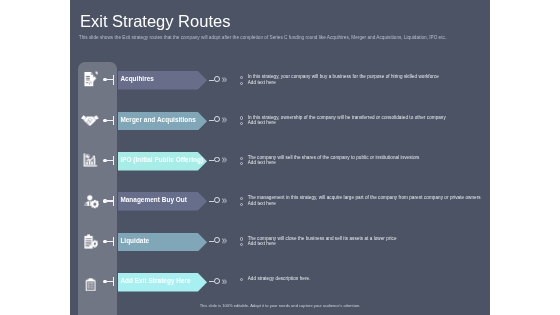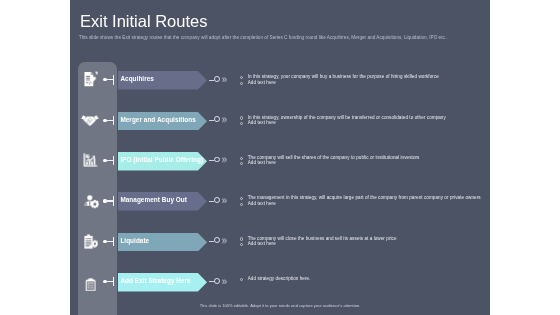--- a/index.html
+++ b/index.html
@@ -27,21 +27,21 @@
   .marker .ring{position:absolute;left:6.2px;top:4.6px;width:3.8px;height:3.8px;border-radius:50%;border:1.3px solid #dfe3ea;}
   .marker .chev{position:absolute;left:14.6px;top:5.4px;width:4.6px;height:5.6px;line-height:0;}
   .bullets{position:absolute;left:169.7px;top:13.2px;width:242.5px;}
   .bullet{position:relative;padding-left:8px;font-size:4.6px;line-height:5.5px;letter-spacing:.06px;color:#e9ecf0;}
   .bullet:before{content:"";position:absolute;left:0.1px;top:1.9px;width:1.1px;height:1.1px;border-radius:50%;border:0.45px solid #bcc2cc;background:transparent;}
 </style>
 </head>
 <body>
 
 <div id="slide" style="background: rgb(76, 83, 100);">
-  <div class="title" style="color: rgb(255, 255, 255);">Exit Initial Routes</div>
+  <div class="title" style="color: rgb(255, 255, 255);">Exit Strategy Routes</div>
   <div class="subtitle">This slide shows the Exit strategy routes that the company will adopt after the completion of Series C funding round like Acquihires, Merger and Acquisitions, Liquidation, IPO  etc..</div>
   <div class="panel" style="background: rgb(113, 118, 132);"></div>
   <div class="rows" id="rows">
       <div class="row" style="top: 61px;">
         <div class="icon" style="left:13.7px;top:10.4px;width:14.3px;height:15.6px">
           <svg viewBox="0 0 32 32" width="100%" height="100%" preserveAspectRatio="none">
             <path fill="#fff" d="M1 2h14.5l5.5 5.5V31H1z"></path>
             <path fill="#717684" d="M4.5 10h8.5v2H4.5zM4.5 13.6h8.5v2H4.5zM4.5 17.2h8.5v2H4.5zM4.5 23h5.5v2H4.5z"></path>
             <path fill="#717684" d="M15.8 2.8 20.4 7.4h-4.6z"></path>
             <path fill="#fff" d="M30.8 3.4 29.1 1.7a1.8 1.8 0 0 0-2.5 0l-1.5 1.5 4.2 4.2 1.5-1.5a1.8 1.8 0 0 0 0-2.5z"></path>

